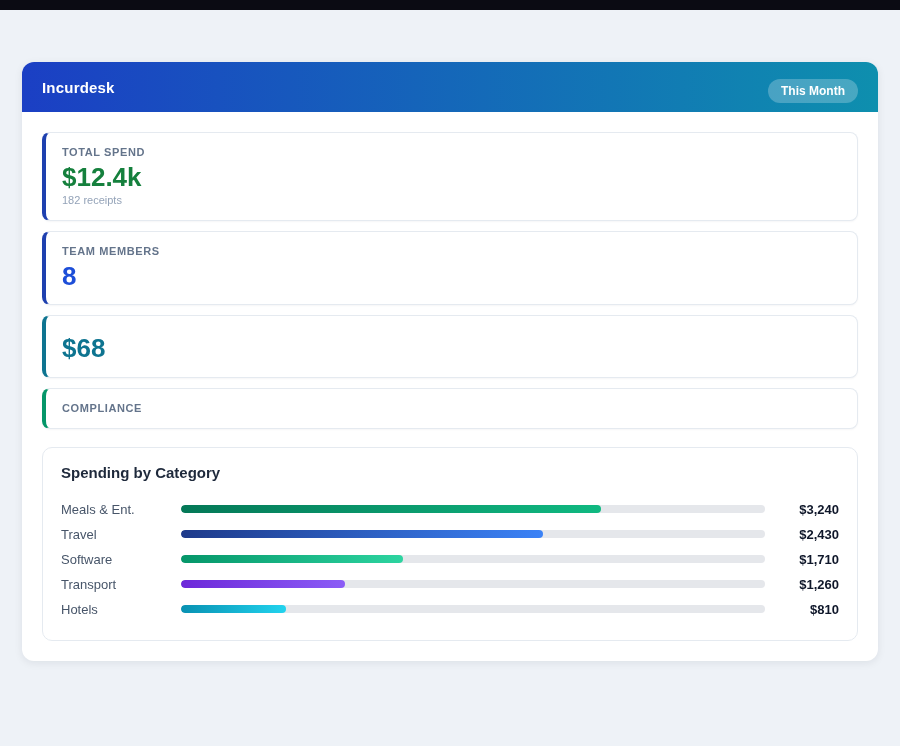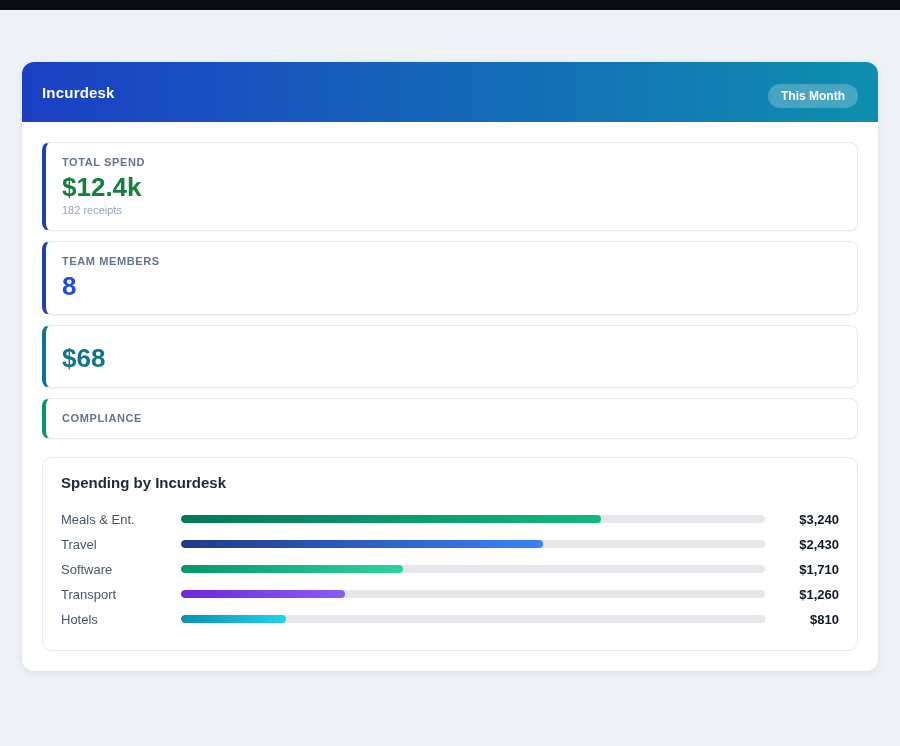--- a/index.html
+++ b/index.html
@@ -19,21 +19,21 @@
     position: absolute;
     left: 22px;
     top: 62px;
     width: 856px;
     background: #ffffff;
     border-radius: 12px;
     box-shadow: 0 2px 8px rgba(15, 23, 42, 0.08);
     overflow: hidden;
   }
   .app-header {
-    height: 60px;
+    height: 50px;
     display: flex;
     align-items: center;
     justify-content: space-between;
     padding: 0 20px;
   }
   .app-title {
     color: #ffffff;
     font-size: 15px;
     font-weight: bold;
     letter-spacing: 0.2px;
@@ -149,21 +149,21 @@
 
     <div class="stat-card" style="border-left-color: rgb(14, 116, 144);">
       <div class="stat-value" style="color: rgb(14, 116, 144);">$68</div>
     </div>
 
     <div class="stat-card" style="border-left-color: rgb(5, 150, 105);">
       <div class="stat-label">COMPLIANCE</div>
     </div>
 
     <div class="chart-card">
-      <div class="chart-title">Spending by Incurdesk</div>
+      <div class="chart-title">Spending by Category</div>
 
       <div class="chart-row">
         <div class="chart-row-label">Meals &amp; Ent.</div>
         <div class="bar-track">
           <div class="bar-fill" style="width: 72%; background: linear-gradient(90deg, rgb(4, 120, 87), rgb(16, 185, 129));"></div>
         </div>
         <div class="chart-row-value">$3,240</div>
       </div>
 
       <div class="chart-row">

